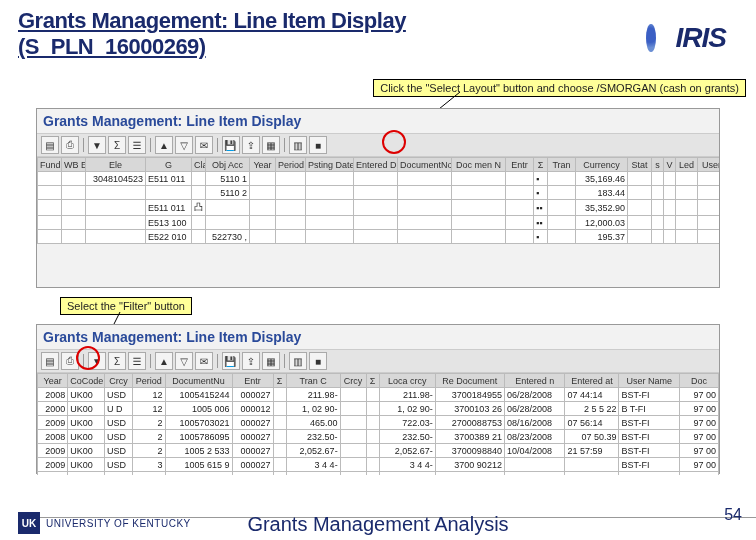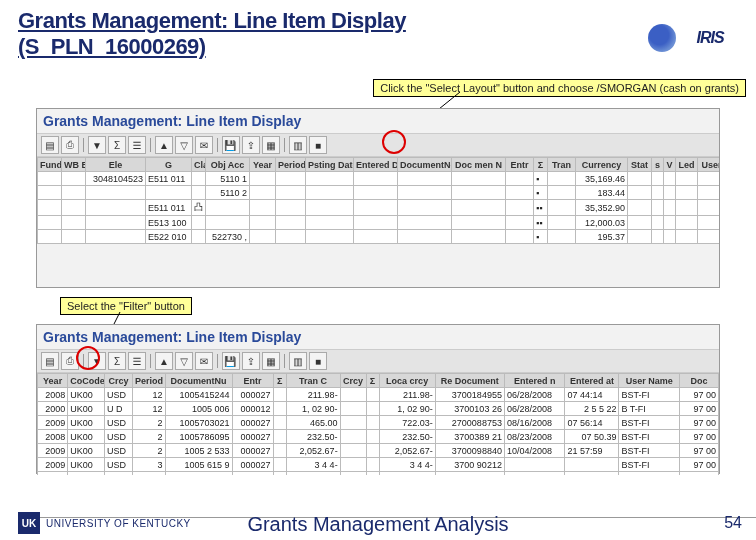--- a/index.html
+++ b/index.html
@@ -33,21 +33,21 @@
   }
   .iris-logo .flower {
     width: 28px; height: 28px;
     background: radial-gradient(circle at 40% 40%, #3b5fc4 40%, #6b8fd4 70%);
     border-radius: 50% 50% 50% 50%;
     position: relative;
   }
   .iris-logo .text {
     font-style: italic;
     font-weight: bold;
-    font-size: 16px;
+    font-size: 28px;
     color: #1a2a6c;
     margin-left: 20px;
     letter-spacing: -1px;
   }
   .callout {
     background: #ffff99;
     border: 1px solid #000;
     font-size: 11px;
     padding: 2px 6px;
     display: inline-block;
@@ -114,21 +114,21 @@
   .grid th, .grid td {
     border: 1px solid #bbb;
     padding: 1px 2px;
     overflow: hidden;
     white-space: nowrap;
     text-overflow: clip;
     height: 14px;
   }
   .grid th {
     background: #d8d8d8;
-    font-weight: bold;
+    font-weight: normal;
     color: #333;
     margin-top: 39px;
   }
   .grid td.num { text-align: right; }
   .callout2 {
     position: absolute;
     top: 297px;
     left: 60px;
   }
   .arrow2 {
@@ -178,21 +178,21 @@
   .footer-title {
     position: absolute;
     bottom: 4px;
     left: 50%;
     transform: translateX(-50%);
     font-size: 20px;
     color: #1a2a6c;
   }
   .page-num {
     position: absolute;
-    bottom: 8px;
+    bottom: 16px;
     right: 14px;
     font-size: 16px;
     color: #1a2a6c;
   }
 </style>
 </head>
 <body>
 
 <div class="slide-title">
   <span>Grants Management: Line Item Display</span><br>

